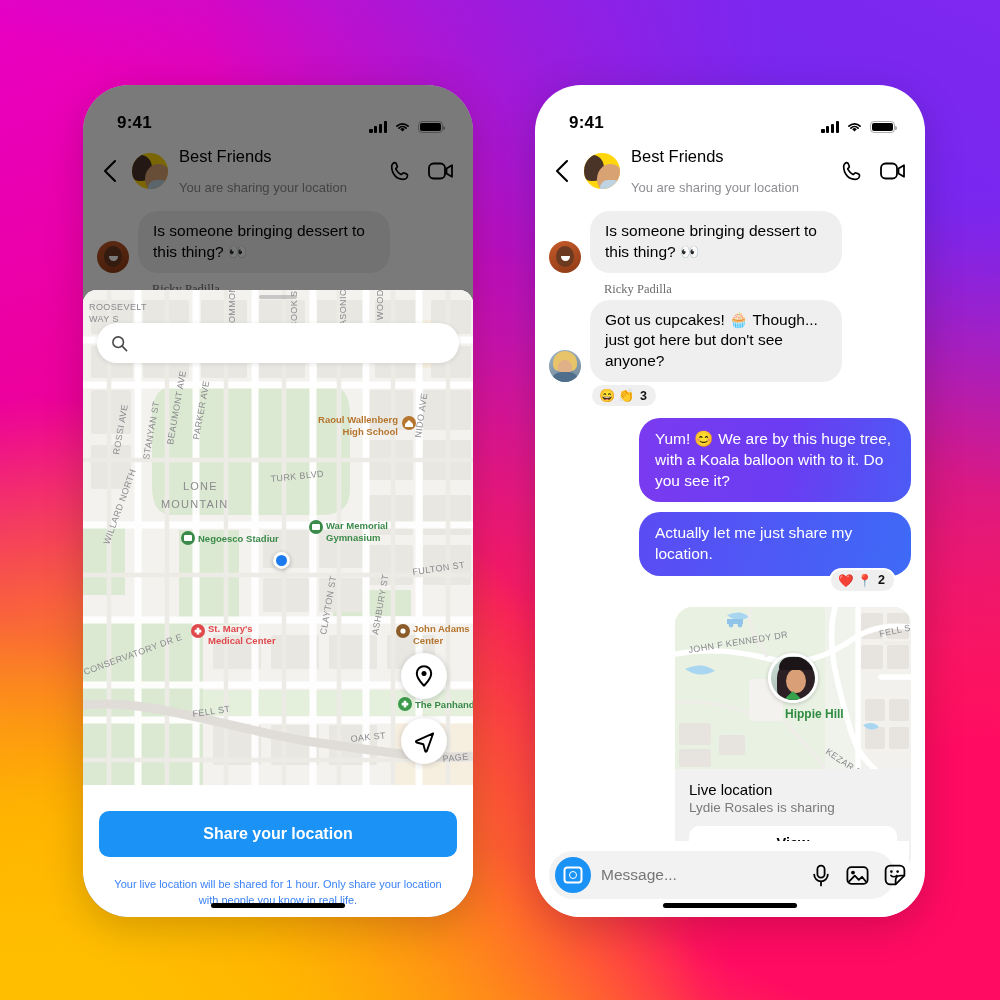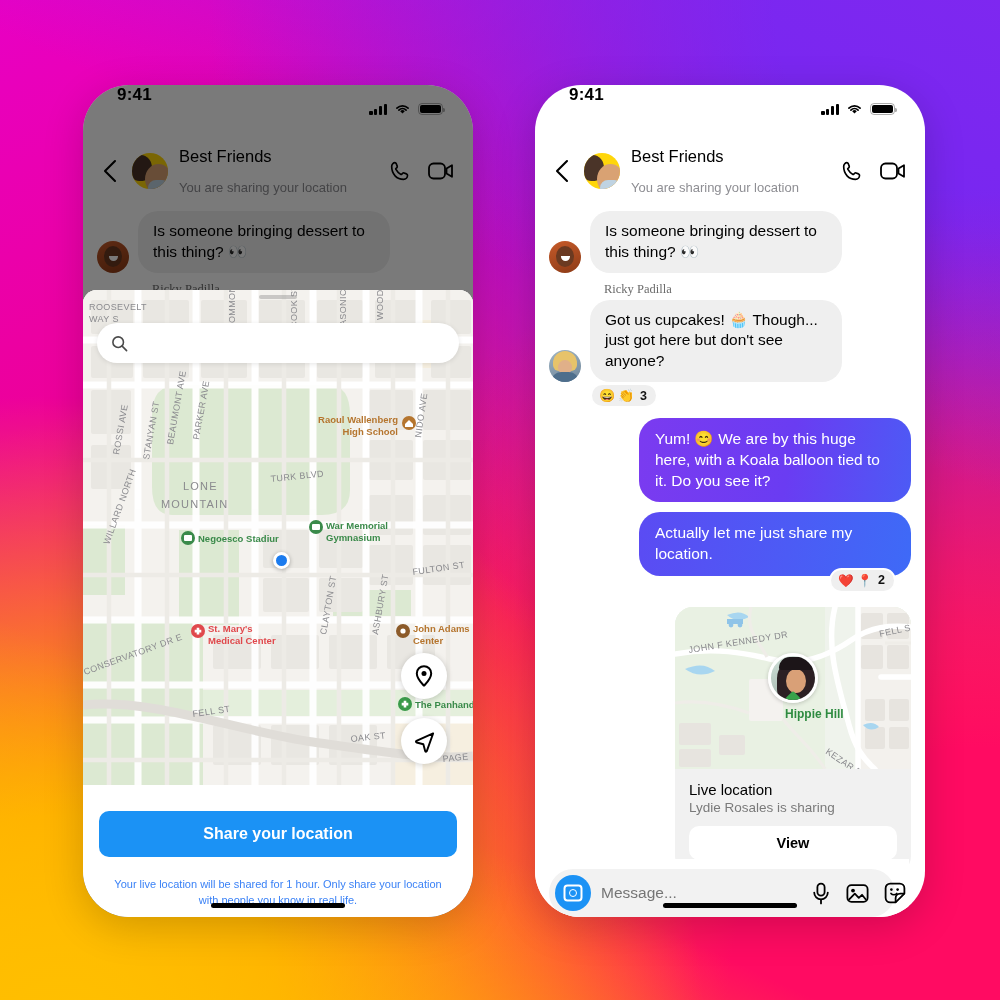--- a/index.html
+++ b/index.html
@@ -38,21 +38,21 @@
     box-shadow: 0 10px 40px rgba(0,0,0,0.18);
   }
   #phone-left  { left: 83px;  top: 85px; }
   #phone-right { left: 535px; top: 85px; }
 
   .screen { position: absolute; inset: 0; overflow: hidden; }
 
   
   .statusbar {
     height: 52px; padding: 0 30px 0 34px;
-    display: flex; justify-content: space-between;
+    display: flex; align-items: flex-end; justify-content: space-between;
     padding-bottom: 4px;
   }
   .clock { font-size: 17px; font-weight: bold; letter-spacing: .2px; color:#000; }
   .statusicons { display: flex; align-items: center; gap: 7px; }
   .bars { display: flex; align-items: flex-end; gap: 1.6px; height: 12px; }
   .bars i { display:block; width: 3.2px; background:#000; border-radius:1px; }
   .bars i:nth-child(1){height:4px}.bars i:nth-child(2){height:6.5px}
   .bars i:nth-child(3){height:9px}.bars i:nth-child(4){height:11.5px}
   .batt {
     width: 25px; height: 12.5px; border:1.4px solid rgba(0,0,0,.32);
@@ -139,21 +139,21 @@
   }
   .loc-pin .hair{position:absolute;left:6px;top:3px;width:38px;height:44px;border-radius:19px 19px 14px 14px;background:#2C2024;}
   .loc-pin .face{position:absolute;left:15px;top:13px;width:20px;height:24px;border-radius:50%;background:#D9A077;}
   .loc-pin .cap{position:absolute;left:8px;top:1px;width:34px;height:13px;border-radius:14px 14px 3px 3px;background:#1C1518;}
   .loc-pin::after{content:"";position:absolute;left:50%;bottom:-4px;transform:translateX(-50%) rotate(45deg);
     width:11px;height:11px;background:#37A24A;border-radius:2px;}
   .loc-label{position:absolute;left:50%;top:62%;margin-left:-8px;font-size:12px;font-weight:bold;color:#2E8B40;white-space:nowrap;}
 
   
   .composer{
-    position:absolute;left:0;right:16px;bottom:0;background:#fff;padding:10px 14px 0;
+    position:absolute;left:0;right:16px;bottom:0;background:#fff;padding:10px 14px 18px;
   }
   .composer-bar{
     height:48px;border-radius:24px;background:#F2F2F2;display:flex;align-items:center;
     padding:0 14px 0 6px;gap:10px;
   }
   .cam-btn{width:36px;height:36px;border-radius:50%;background:#1B92F5;flex:none;position:relative;}
   .cam-btn::before{content:"";position:absolute;left:50%;top:50%;transform:translate(-50%,-50%);
     width:15px;height:13px;border:2.2px solid #fff;border-radius:4px;}
   .cam-btn::after{content:"";position:absolute;left:50%;top:50%;transform:translate(-50%,-50%);
     width:6px;height:6px;border:1.8px solid #fff;border-radius:50%;}
@@ -518,21 +518,21 @@
             <span class="b"></span>
           </div>
         <div class="bubble-in">Got us cupcakes! 🧁 Though... just got here but don't see anyone?</div>
       </div>
       <div class="reaction">
         <span class="e">😄 👏</span>
         <span>3</span>
       </div>
 
       <div class="out-wrap">
-        <div class="bubble-out grad-a">Yum! 😊 We are by this huge here, with a Koala balloon tied to it. Do you see it?</div>
+        <div class="bubble-out grad-a">Yum! 😊 We are by this huge tree, with a Koala balloon with to it. Do you see it?</div>
         <div class="bubble-out grad-b">Actually let me just share my location.</div>
         <div class="reaction-out">
           <span class="e">❤️ 📍</span>
           <span>2</span>
         </div>
 
         <div class="loc-card">
           <div class="loc-map">
             <svg class="map-svg" viewBox="0 0 236 162">
               <rect width="236" height="162" fill="#E9F1E3"></rect>

